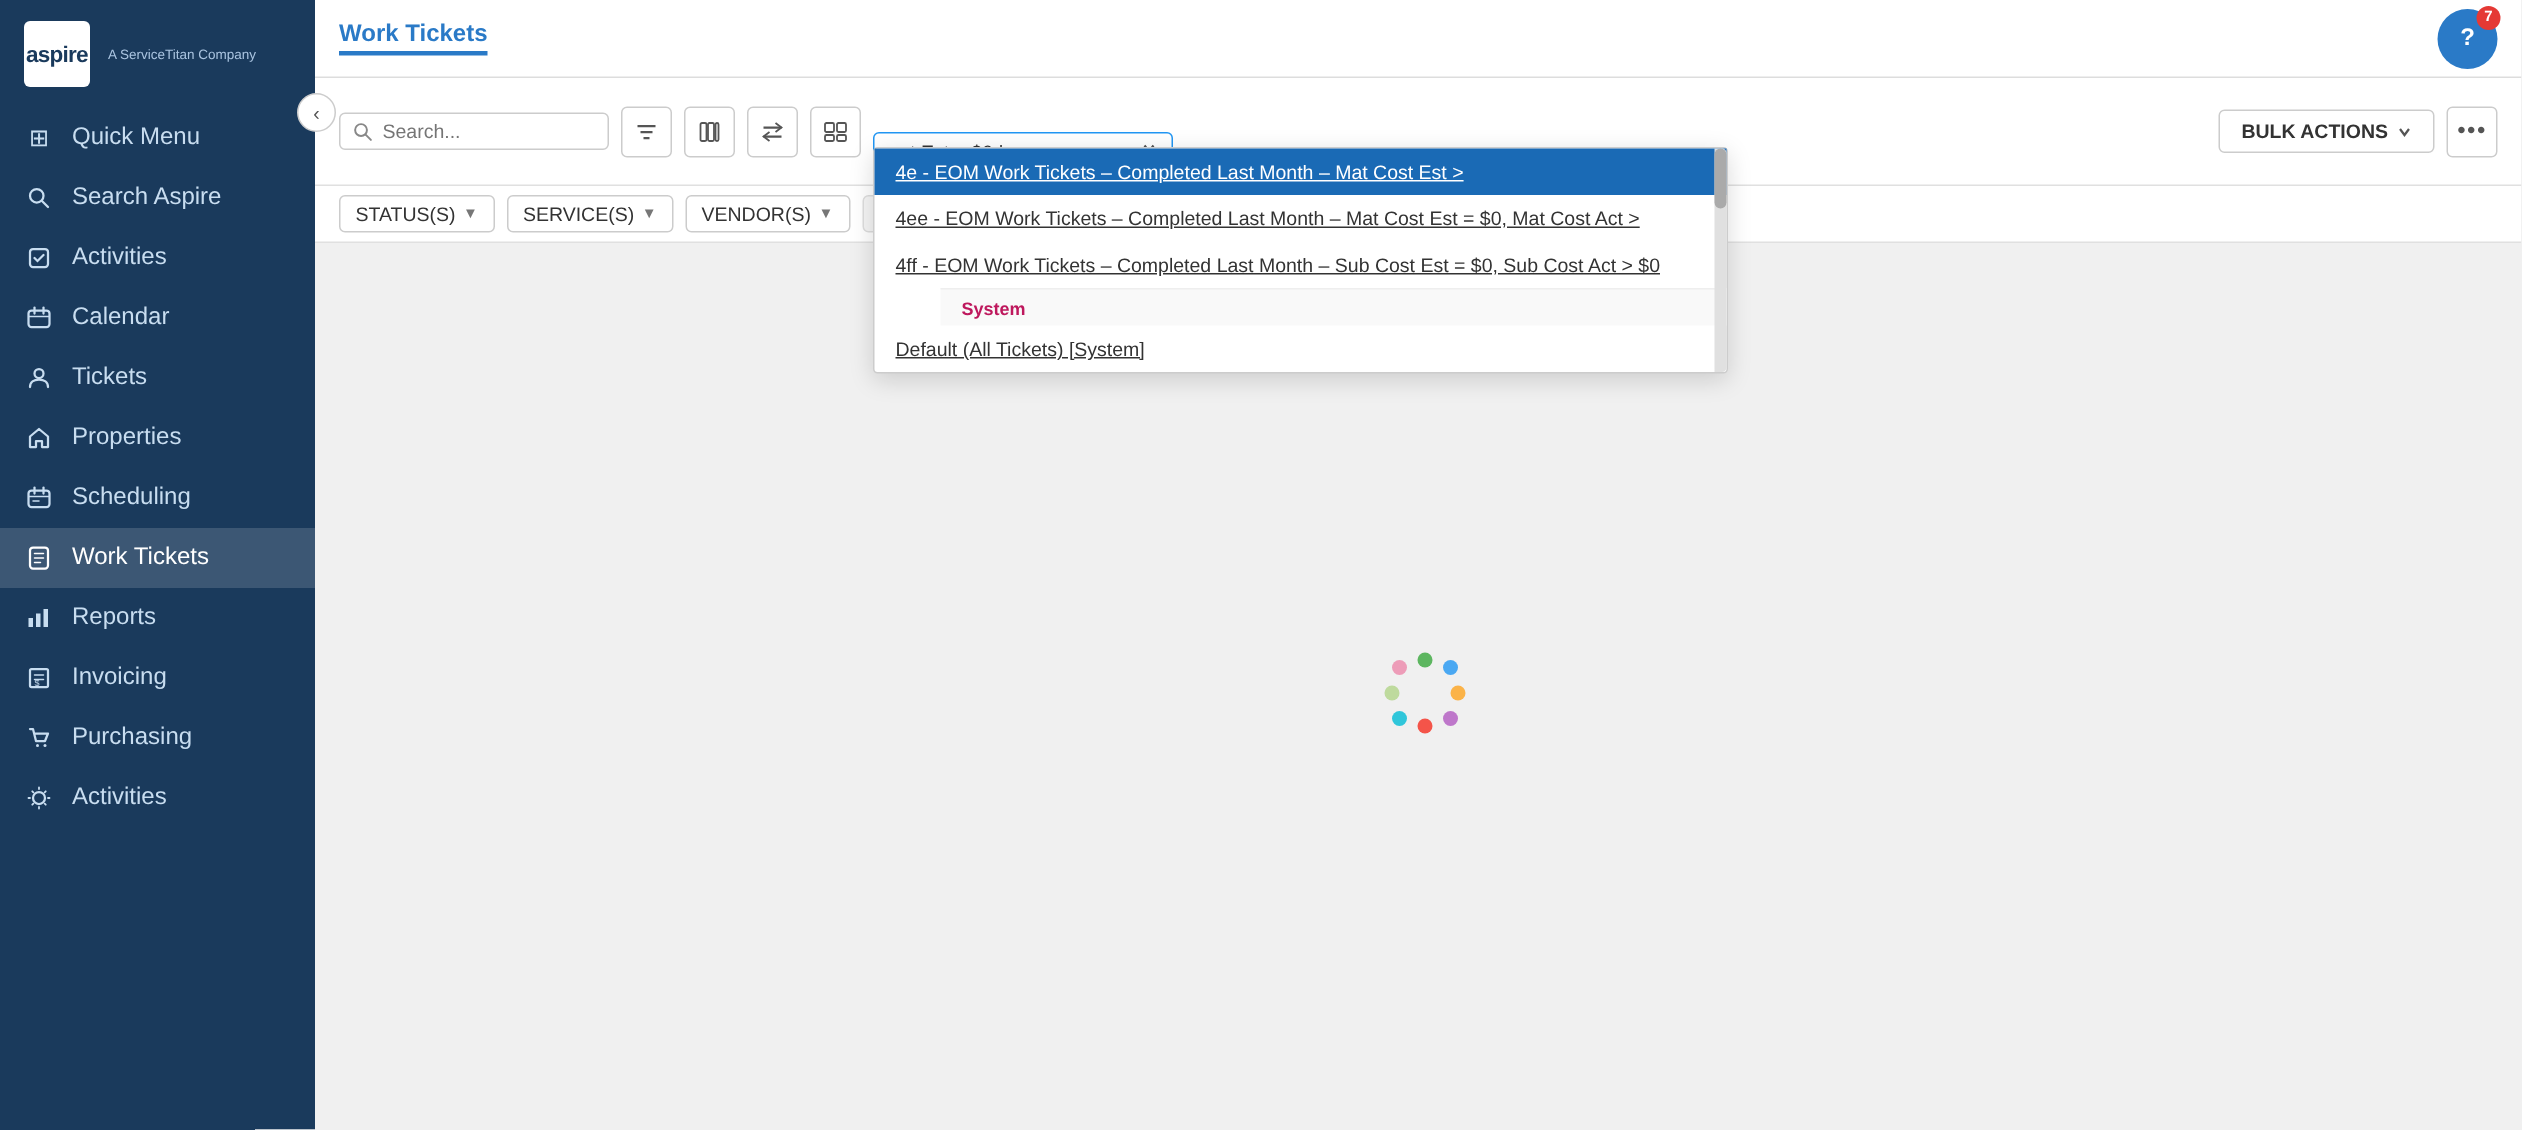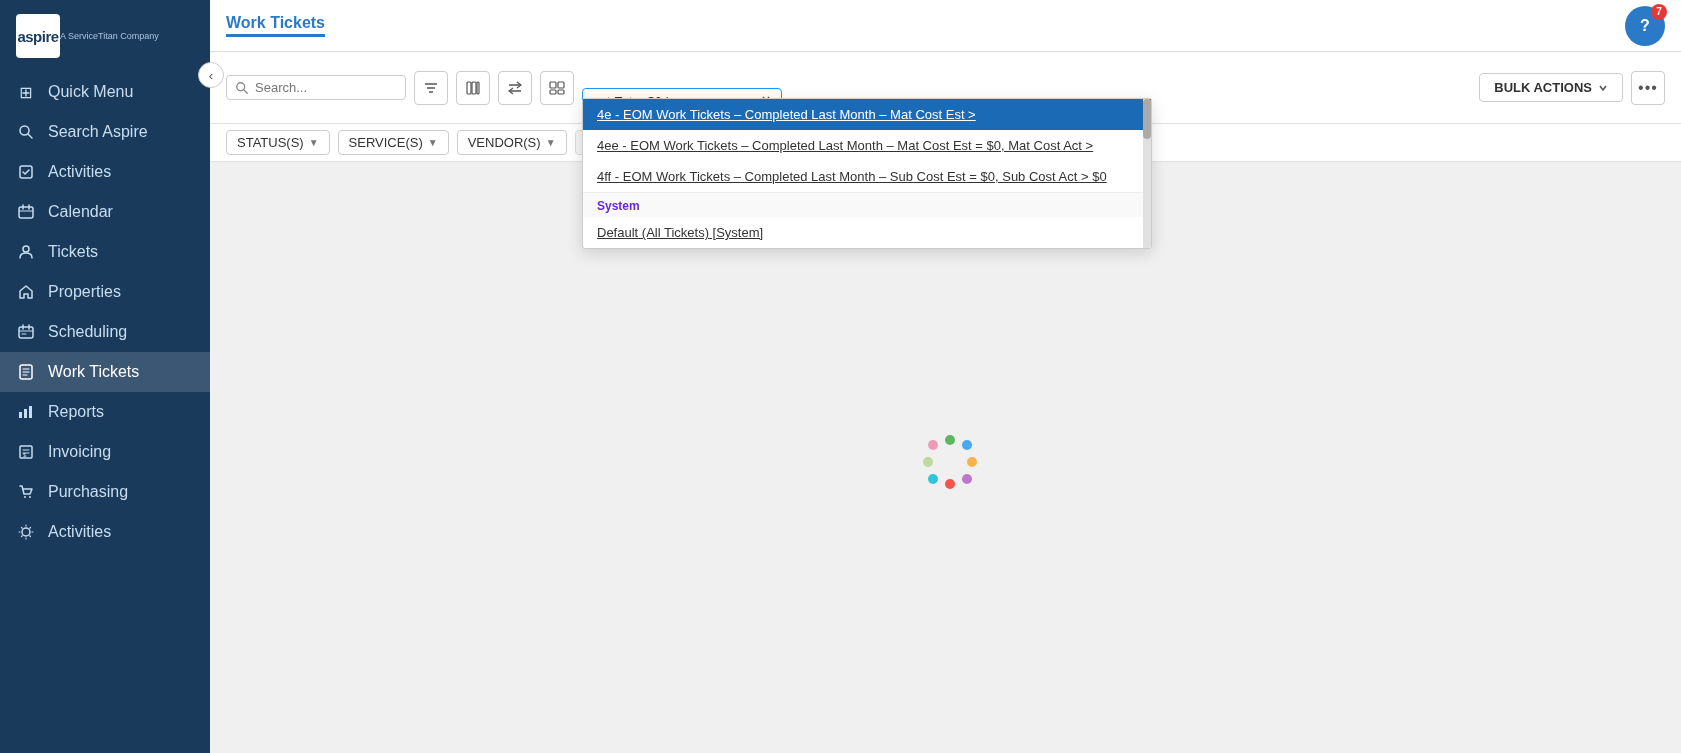--- a/index.html
+++ b/index.html
@@ -13,21 +13,21 @@
       color: #fff;
       display: flex;
       flex-direction: column;
       height: 100%;
       position: relative;
     }
     .sidebar-logo {
       padding: 14px 16px 10px 16px;
       display: flex;
       align-items: center;
-      gap: 0;
+      gap: 12px;
     }
     .logo-box {
       background: #fff;
       border-radius: 4px;
       width: 44px;
       height: 44px;
       display: flex;
       align-items: center;
       justify-content: center;
     }
@@ -232,23 +232,24 @@
       font-size: 13px;
       color: #333;
       cursor: pointer;
       text-decoration: underline;
     }
     .dropdown-item.highlighted { background: #1a6ab5; color: #fff; }
     .dropdown-section-header {
       padding: 6px 14px 4px;
       font-size: 12px;
       font-weight: 600;
-      color: #6d28d9;
+      color: #be185d;
       background: #f9f9f9;
       border-top: 1px solid #eee;
+      margin-left: 44px;
     }
     .dropdown-scrollbar {
       position: absolute;
       right: 0;
       top: 0;
       width: 8px;
       height: 100%;
       background: #e0e0e0;
       border-radius: 0 3px 3px 0;
     }

